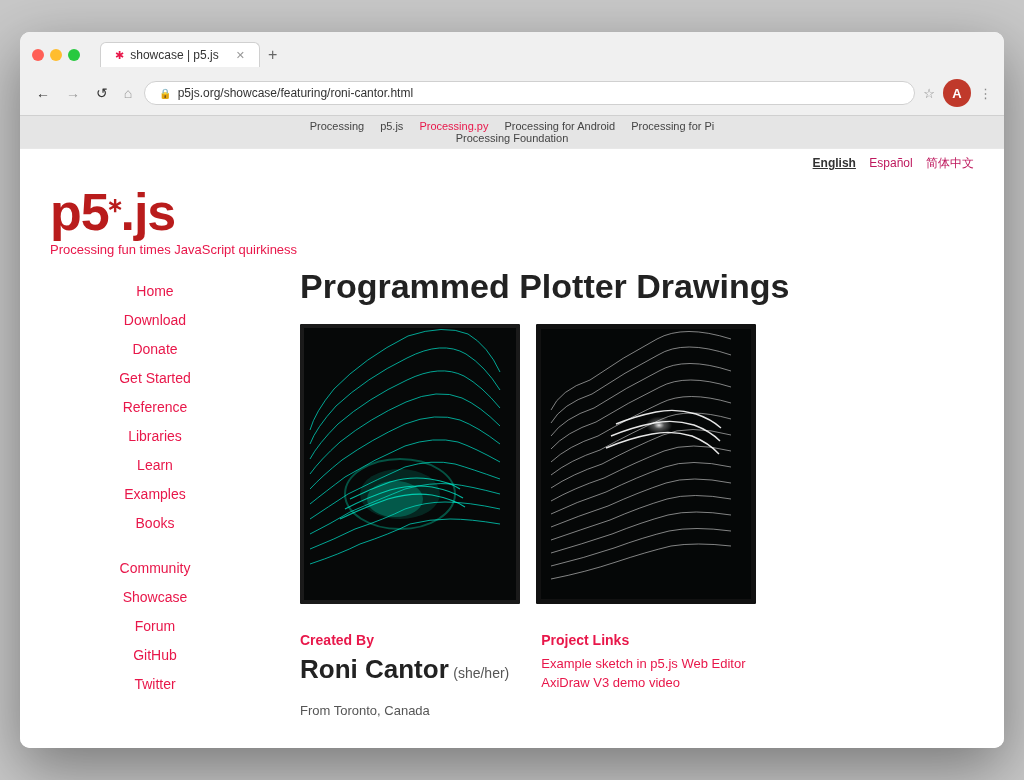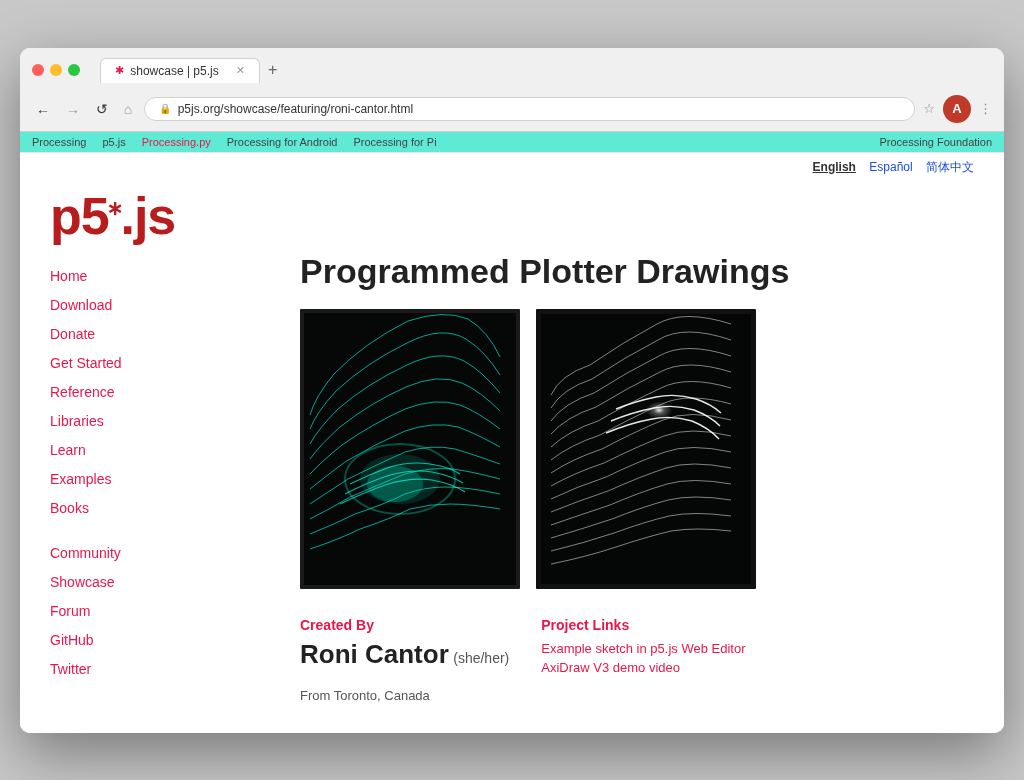--- a/index.html
+++ b/index.html
@@ -108,26 +108,27 @@
 
     .address-right {
       display: flex;
       gap: 8px;
       align-items: center;
     }
 
     .addr-icon { color: #888; font-size: 13px; cursor: pointer; }
 
     .top-nav-bar {
-      background: #5eead4;
+      background: #e5e5e5;
       border-bottom: 1px solid #e8e8e8;
       padding: 4px 0;
       display: flex;
       justify-content: space-between;
       align-items: center;
+      flex-direction: column;
     }
 
     .top-nav-left {
       display: flex;
       gap: 16px;
       padding: 0 12px;
     }
 
     .top-nav-left a {
       font-size: 11px;
@@ -152,21 +153,21 @@
       text-align: right;
       padding: 6px 30px 4px;
       font-size: 12px;
     }
 
     .lang-bar span {
       margin-left: 10px;
       cursor: pointer;
     }
     .lang-bar span.active { font-weight: bold; color: #333; text-decoration: underline; }
-    .lang-bar span.inactive { color: #1d4ed8; }
+    .lang-bar span.inactive { color: #be185d; }
 
     .logo-area {
       padding: 10px 30px 0;
     }
 
     .logo-text {
       font-size: 52px;
       font-weight: bold;
       color: #b91c1c;
       letter-spacing: -1px;
@@ -183,21 +184,21 @@
 
     .main-layout {
       display: flex;
       padding: 0;
     }
 
     .sidebar {
       width: 260px;
       min-width: 260px;
       padding: 20px 20px 20px 30px;
-      text-align: left;
+      text-align: center;
     }
 
     .sidebar-nav a {
       display: block;
       font-size: 14px;
       color: #e8174a;
       text-decoration: none;
       padding: 4px 0;
       line-height: 1.5;
     }
@@ -367,20 +368,21 @@
     <div class="lang-bar">
       <span class="active">English</span>
       <span class="inactive">Español</span>
       <span class="inactive">简体中文</span>
     </div>
 
     <div class="logo-area">
       <div class="logo-text">
         <span>p5</span><span class="star">∗</span><span>.js</span>
       </div>
+      <div class="tagline">Processing fun times JavaScript quirkiness</div>
     </div>
 
     <div class="main-layout">
 
       <div class="sidebar">
         <nav class="sidebar-nav">
           <a href="#">Home</a>
           <a href="#">Download</a>
           <a href="#">Donate</a>
           <a href="#">Get Started</a>

